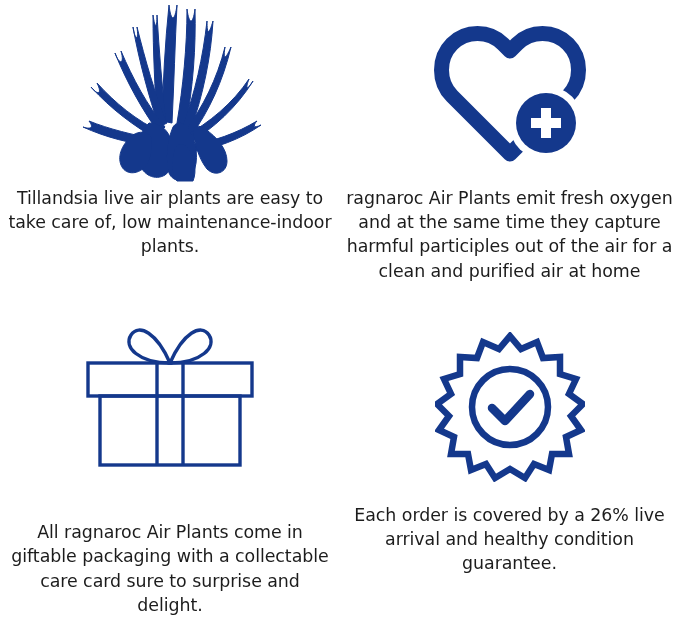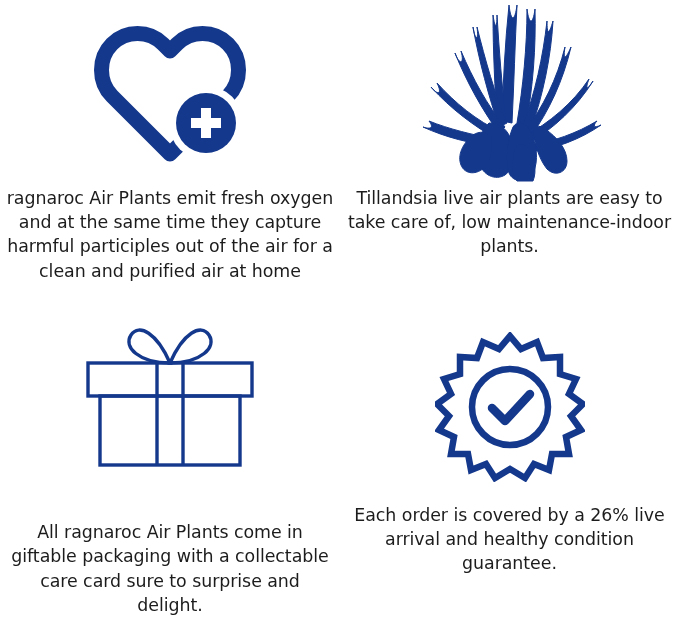--- a/index.html
+++ b/index.html
@@ -64,37 +64,20 @@
   .cell-3 { padding-top: 3px; }
   .cell-4 { padding-top: 3px; }
 
   svg { display: block; }
 </style>
 </head>
 <body>
 
 <div class="benefits-grid">
 
-  <div class="benefit-cell cell-2">
-    <div class="icon-area">
-      <span>
-        <svg width="152" height="142" viewBox="0 0 152 142" aria-hidden="true">
-
-          <path d="M76 132 L18 74 C4 60 4 36 18 22 C32 8 55 8 69 22 L76 29 L83 22 C97 8 120 8 134 22 C148 36 148 60 134 74 L76 132 Z" fill="none" stroke="#14388C" stroke-width="15" stroke-linejoin="round" stroke-linecap="round"></path>
-
-          <circle cx="112" cy="101" r="37" fill="#FFFFFF"></circle>
-
-          <circle cx="112" cy="101" r="30" fill="#14388C"></circle>
-          <path d="M112 86 L112 116 M97 101 L127 101" stroke="#FFFFFF" stroke-width="10" stroke-linecap="butt"></path>
-        </svg>
-      </span>
-    </div>
-    <div class="caption">ragnaroc Air Plants emit fresh oxygen and at the same time they capture harmful participles out of the air for a clean and purified air at home</div>
-  </div>
-
   <div class="benefit-cell cell-1">
     <div class="icon-area">
       <span>
         <svg width="186" height="180" viewBox="0 0 186 180" aria-hidden="true">
           <g fill="#14388C" stroke="#14388C" stroke-width="1">
 
             <path d="M92 2 C88 40 86 80 85 118 L95 120 C97 80 98 40 100 2 C98 18 94 20 92 2 Z"></path>
             <path d="M76 12 C76 48 78 86 80 120 L89 119 C85 84 82 46 80 12 C80 26 78 26 76 12 Z"></path>
             <path d="M110 6 C110 44 106 84 100 120 L109 122 C116 84 119 44 118 6 C116 22 112 22 110 6 Z"></path>
 
@@ -111,20 +94,37 @@
             <path d="M72 120 C62 130 58 146 62 160 C66 172 78 178 88 172 C96 167 97 152 94 138 C92 128 84 120 72 120 Z"></path>
             <path d="M96 124 C90 138 88 156 92 170 C96 180 110 180 116 170 C122 158 120 140 112 126 C106 118 100 118 96 124 Z"></path>
             <path d="M116 128 C118 142 122 156 130 166 C138 174 150 170 150 158 C150 146 140 134 128 126 C122 122 116 122 116 128 Z"></path>
             <path d="M56 132 C46 140 40 152 44 162 C48 172 60 172 68 164 C74 157 76 144 74 134 C70 128 62 128 56 132 Z"></path>
             <path d="M98 146 C94 158 94 170 100 178 L116 178 C120 168 118 154 110 144 C106 140 100 140 98 146 Z"></path>
           </g>
         </svg>
       </span>
     </div>
     <div class="caption">Tillandsia live air plants are easy to take care of, low maintenance-indoor plants.</div>
+  </div>
+
+  <div class="benefit-cell cell-2">
+    <div class="icon-area">
+      <span>
+        <svg width="152" height="142" viewBox="0 0 152 142" aria-hidden="true">
+
+          <path d="M76 132 L18 74 C4 60 4 36 18 22 C32 8 55 8 69 22 L76 29 L83 22 C97 8 120 8 134 22 C148 36 148 60 134 74 L76 132 Z" fill="none" stroke="#14388C" stroke-width="15" stroke-linejoin="round" stroke-linecap="round"></path>
+
+          <circle cx="112" cy="101" r="37" fill="#FFFFFF"></circle>
+
+          <circle cx="112" cy="101" r="30" fill="#14388C"></circle>
+          <path d="M112 86 L112 116 M97 101 L127 101" stroke="#FFFFFF" stroke-width="10" stroke-linecap="butt"></path>
+        </svg>
+      </span>
+    </div>
+    <div class="caption">ragnaroc Air Plants emit fresh oxygen and at the same time they capture harmful participles out of the air for a clean and purified air at home</div>
   </div>
 
   <div class="benefit-cell cell-3">
     <div class="icon-area">
       <span>
         <svg width="186" height="156" viewBox="0 0 186 156" aria-hidden="true">
           <g fill="none" stroke="#14388C" stroke-width="3.4" stroke-linejoin="miter">
 
             <path d="M93 48 C80 18 62 8 54 20 C46 32 62 48 93 48 Z"></path>
             <path d="M93 48 C106 18 124 8 132 20 C140 32 124 48 93 48 Z"></path>

